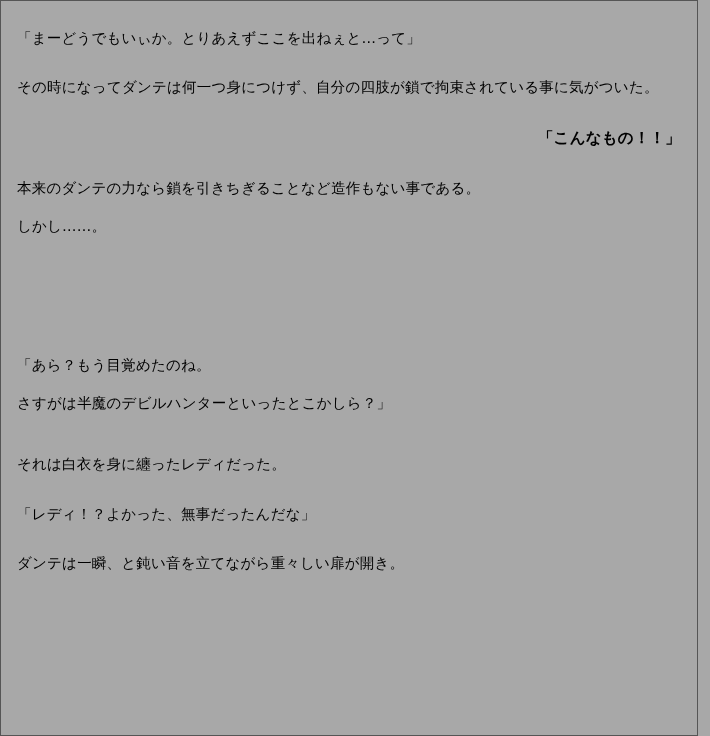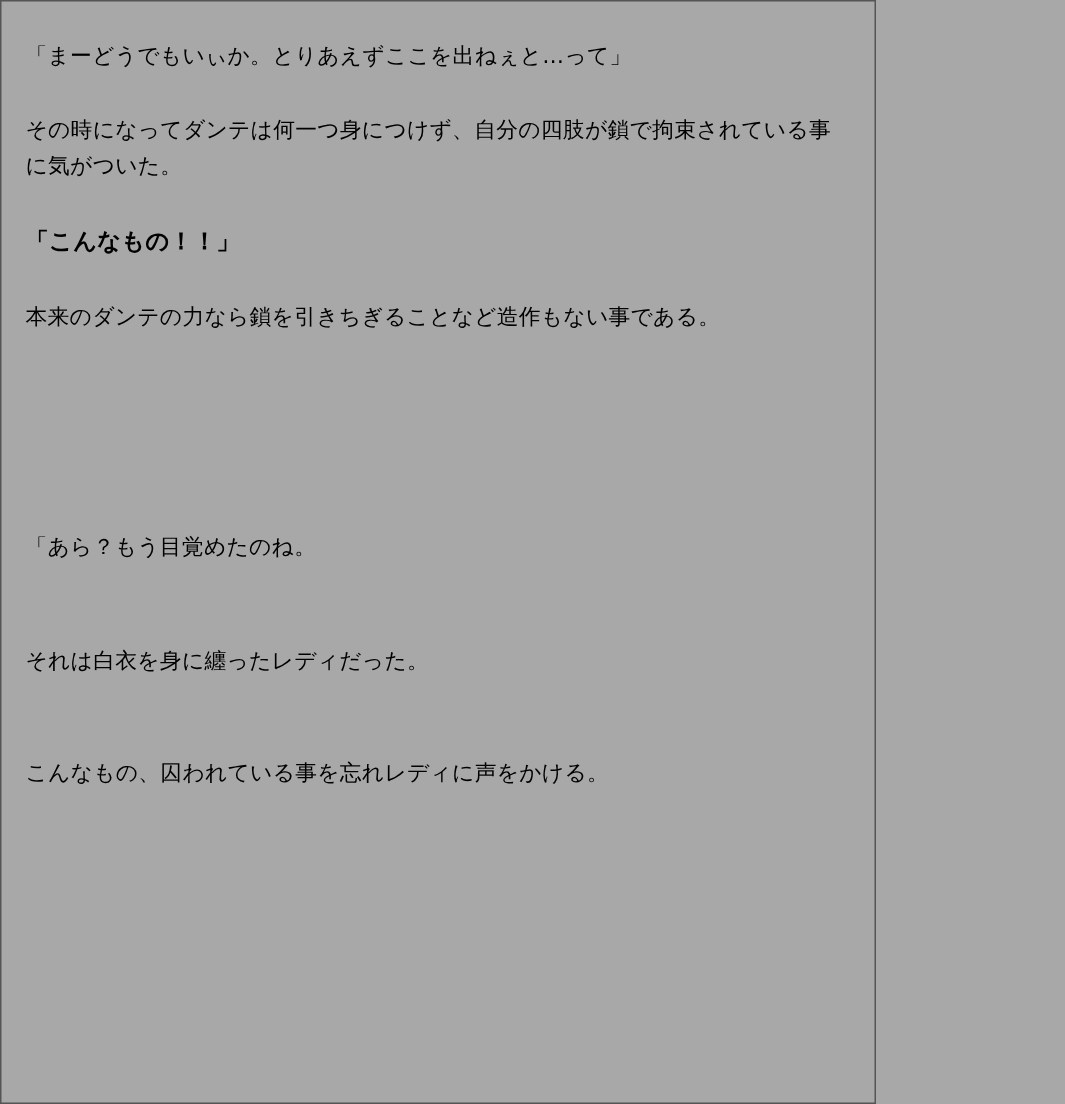--- a/index.html
+++ b/index.html
@@ -9,61 +9,65 @@
   body {
     width: 710px;
     height: 736px;
     background: #a8a8a8;
     font-family: "DejaVu Sans", "Liberation Sans", sans-serif;
     color: #000000;
     overflow: hidden;
   }
   .page {
     box-sizing: border-box;
-    width: 584px;
+    width: 698px;
     height: 736px;
     padding: 26px 16px 15px 16px;
     border: 1px solid #555555;
     background: #a8a8a8;
   }
   .para {
     font-size: 14.5px;
     line-height: 1.62;
     letter-spacing: 0.2px;
     margin: 0;
     white-space: pre-wrap;
   }
   .para.bold {
     font-weight: bold;
     font-size: 15.5px;
+    text-align: right;
   }
   
   .gap-s { height: 14px; }
   .gap-m { height: 26px; }
   .gap-l { height: 38px; }
 </style>
 </head>
 <body style="background: rgb(168, 168, 168); color: rgb(0, 0, 0);">
 
 <div class="page">
   <div id="story-body">
       <p class="para">「まーどうでもいぃか。とりあえずここを出ねぇと…って」</p>
       <div class="gap-m"></div>
       <p class="para">その時になってダンテは何一つ身につけず、自分の四肢が鎖で拘束されている事に気がついた。</p>
       <div class="gap-m"></div>
       <p class="para bold">「こんなもの！！」</p>
       <div class="gap-m"></div>
       <p class="para">本来のダンテの力なら鎖を引きちぎることなど造作もない事である。</p>
       <div class="gap-s"></div>
+      <p class="para">しかし……。</p>
       <div class="gap-l"></div>
       <div class="gap-l"></div>
       <div class="gap-s"></div>
       <div class="gap-m"></div>
       <p class="para">「あら？もう目覚めたのね。</p>
       <div class="gap-s"></div>
+      <p class="para">さすがは半魔のデビルハンターといったとこかしら？」</p>
       <div class="gap-l"></div>
       <p class="para">それは白衣を身に纏ったレディだった。</p>
       <div class="gap-m"></div>
+      <p class="para">「レディ！？よかった、無事だったんだな」</p>
       <div class="gap-m"></div>
-      <p class="para">こんなもの、囚われている事を忘れレディに声をかける。</p>
+      <p class="para">ダンテは一瞬、と鈍い音を立てながら重々しい扉が開き。</p>
       <div class="gap-s"></div>
     </div>
 </div>
 
 </body></html>

